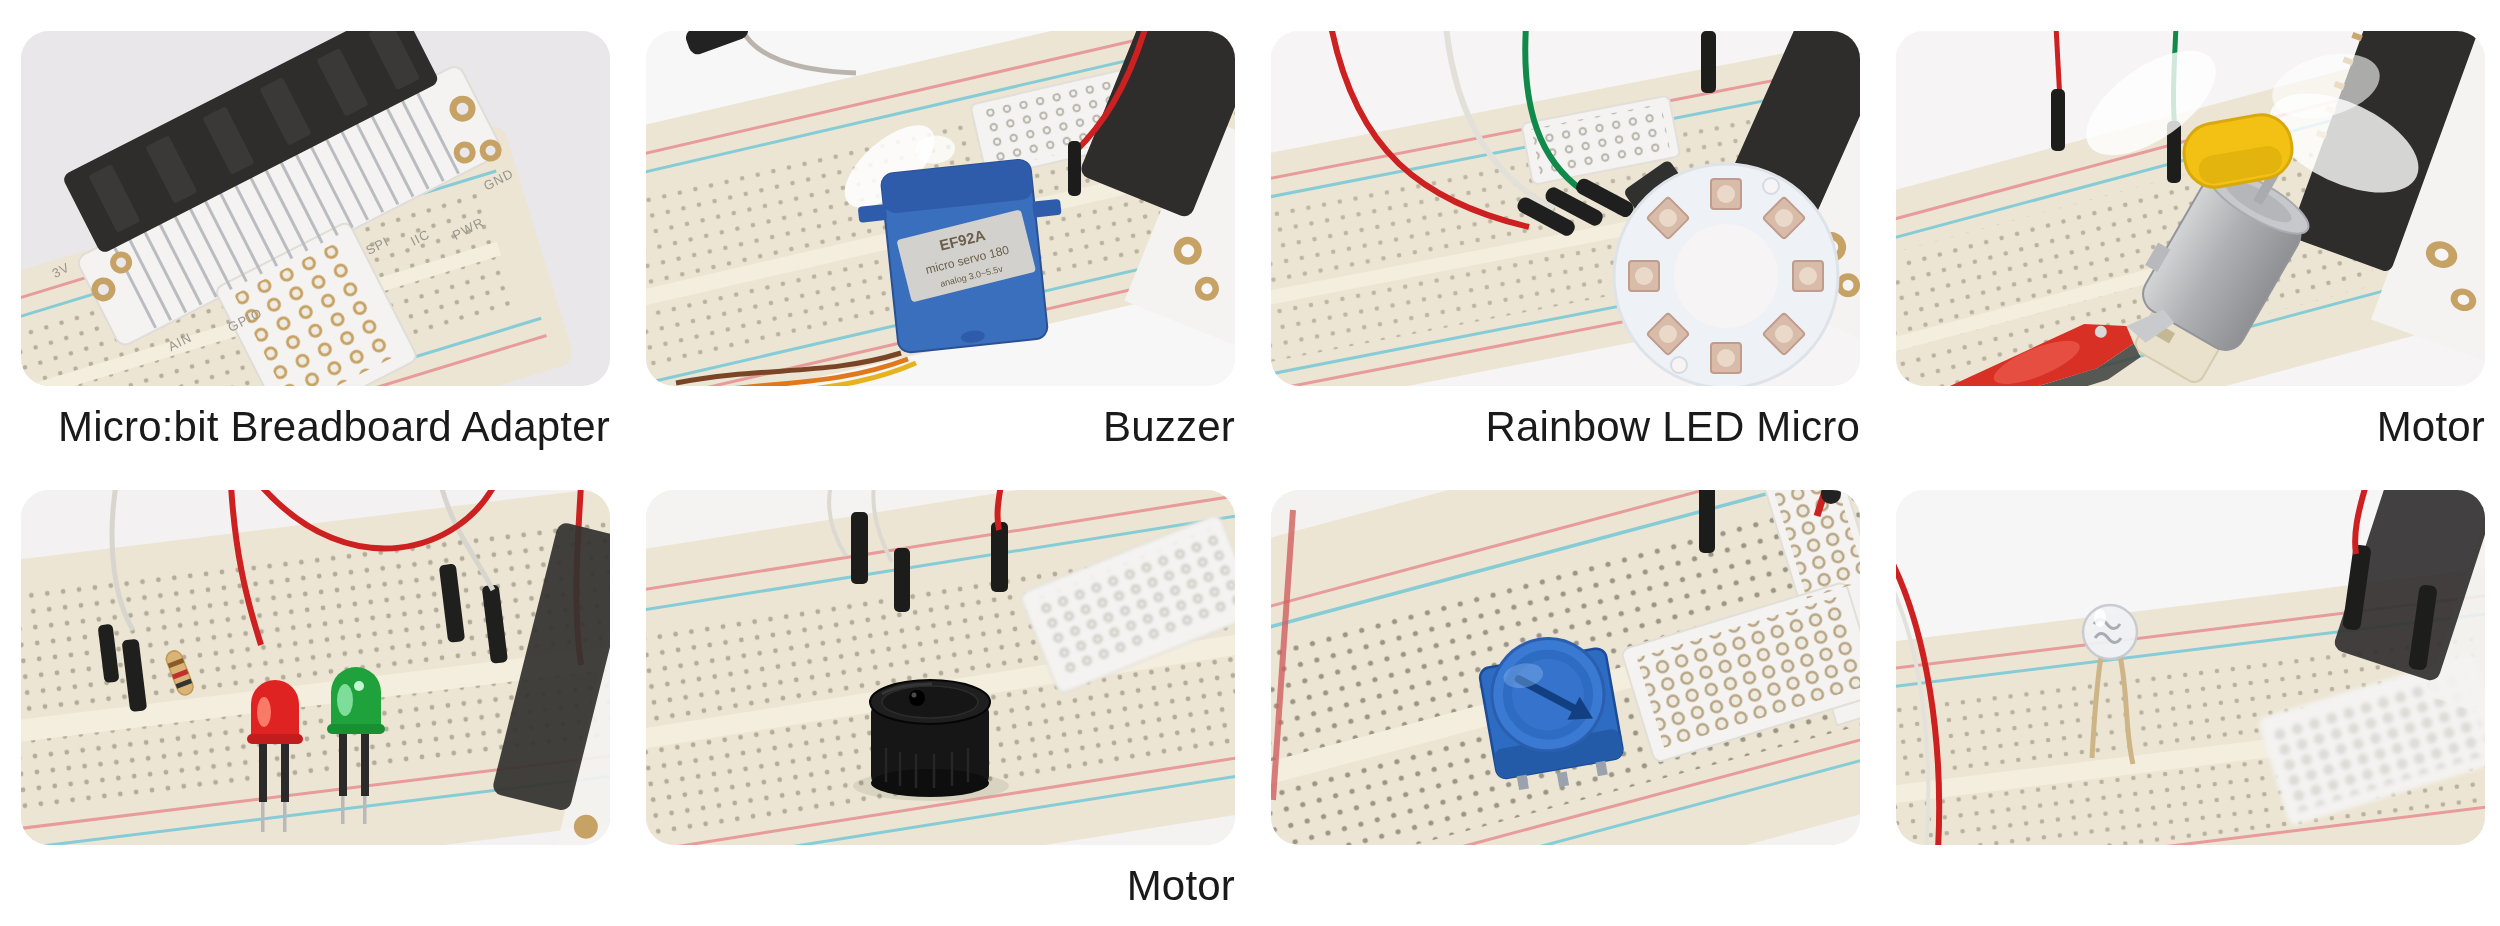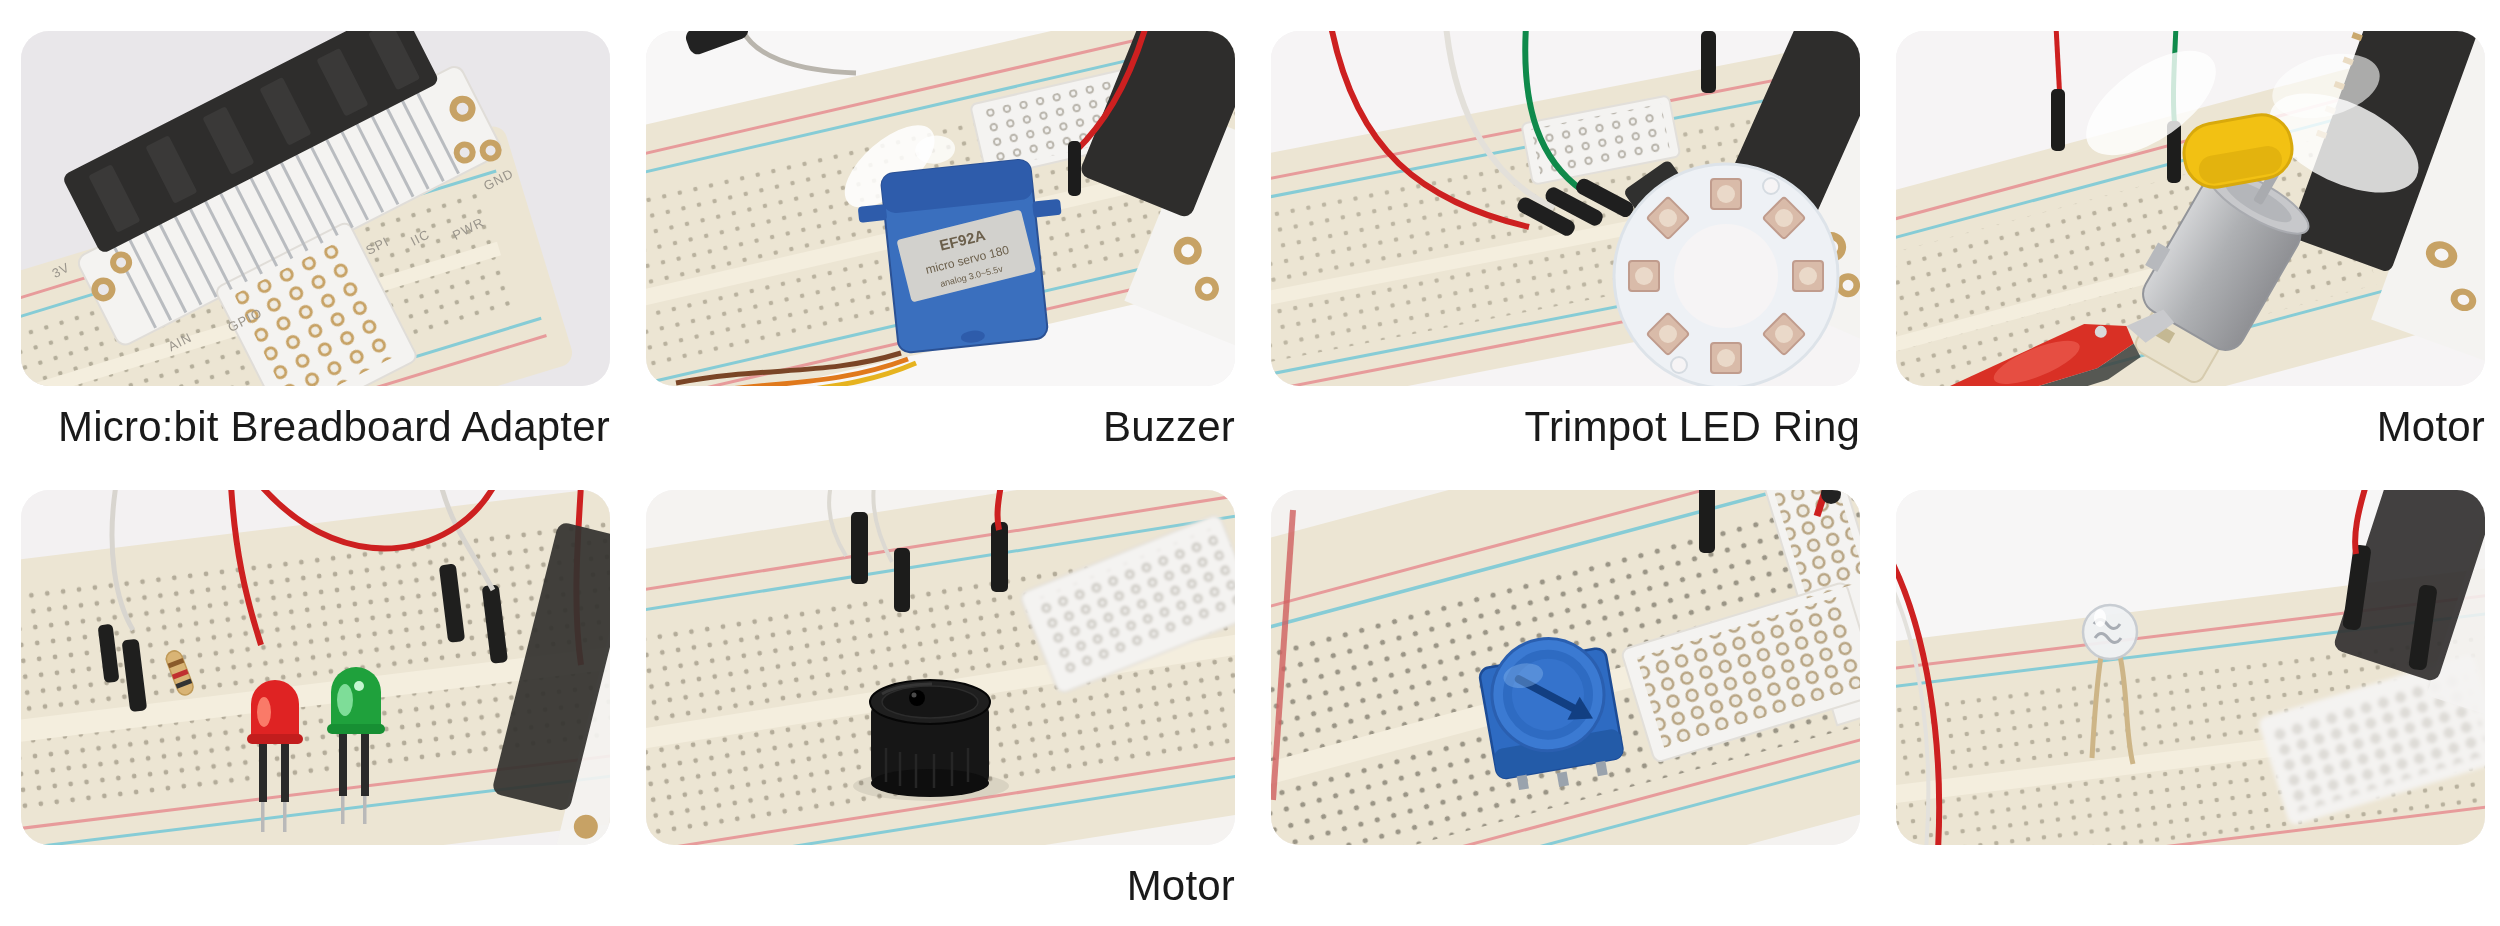--- a/index.html
+++ b/index.html
@@ -259,21 +259,21 @@
                 <circle cx="373" cy="245" r="9" fill="#ead9c9"></circle>
               </g>
             <g transform="rotate(135 397 187)">
                 <rect x="382" y="172" width="30" height="30" rx="3" fill="#d9bba9" stroke="#c09c8d" stroke-width="2"></rect>
                 <circle cx="397" cy="187" r="9" fill="#ead9c9"></circle>
               </g>
           </g>
         </g>
       </svg>
     </div>
-    <figcaption>Trimpot LED Ring</figcaption>
+    <figcaption>Rainbow LED Micro</figcaption>
   </figure>
 
   <figure>
     <div class="photo">
       <svg viewBox="0 0 589 355" preserveAspectRatio="xMidYMid slice">
         <defs>
           <pattern id="d-dots" width="16" height="16" patternUnits="userSpaceOnUse">
               <circle cx="8" cy="8" r="2.3" fill="#97907c" opacity=".6"></circle>
             </pattern>
           <linearGradient id="d-silver" x1="0" y1="0" x2="1" y2="0">

